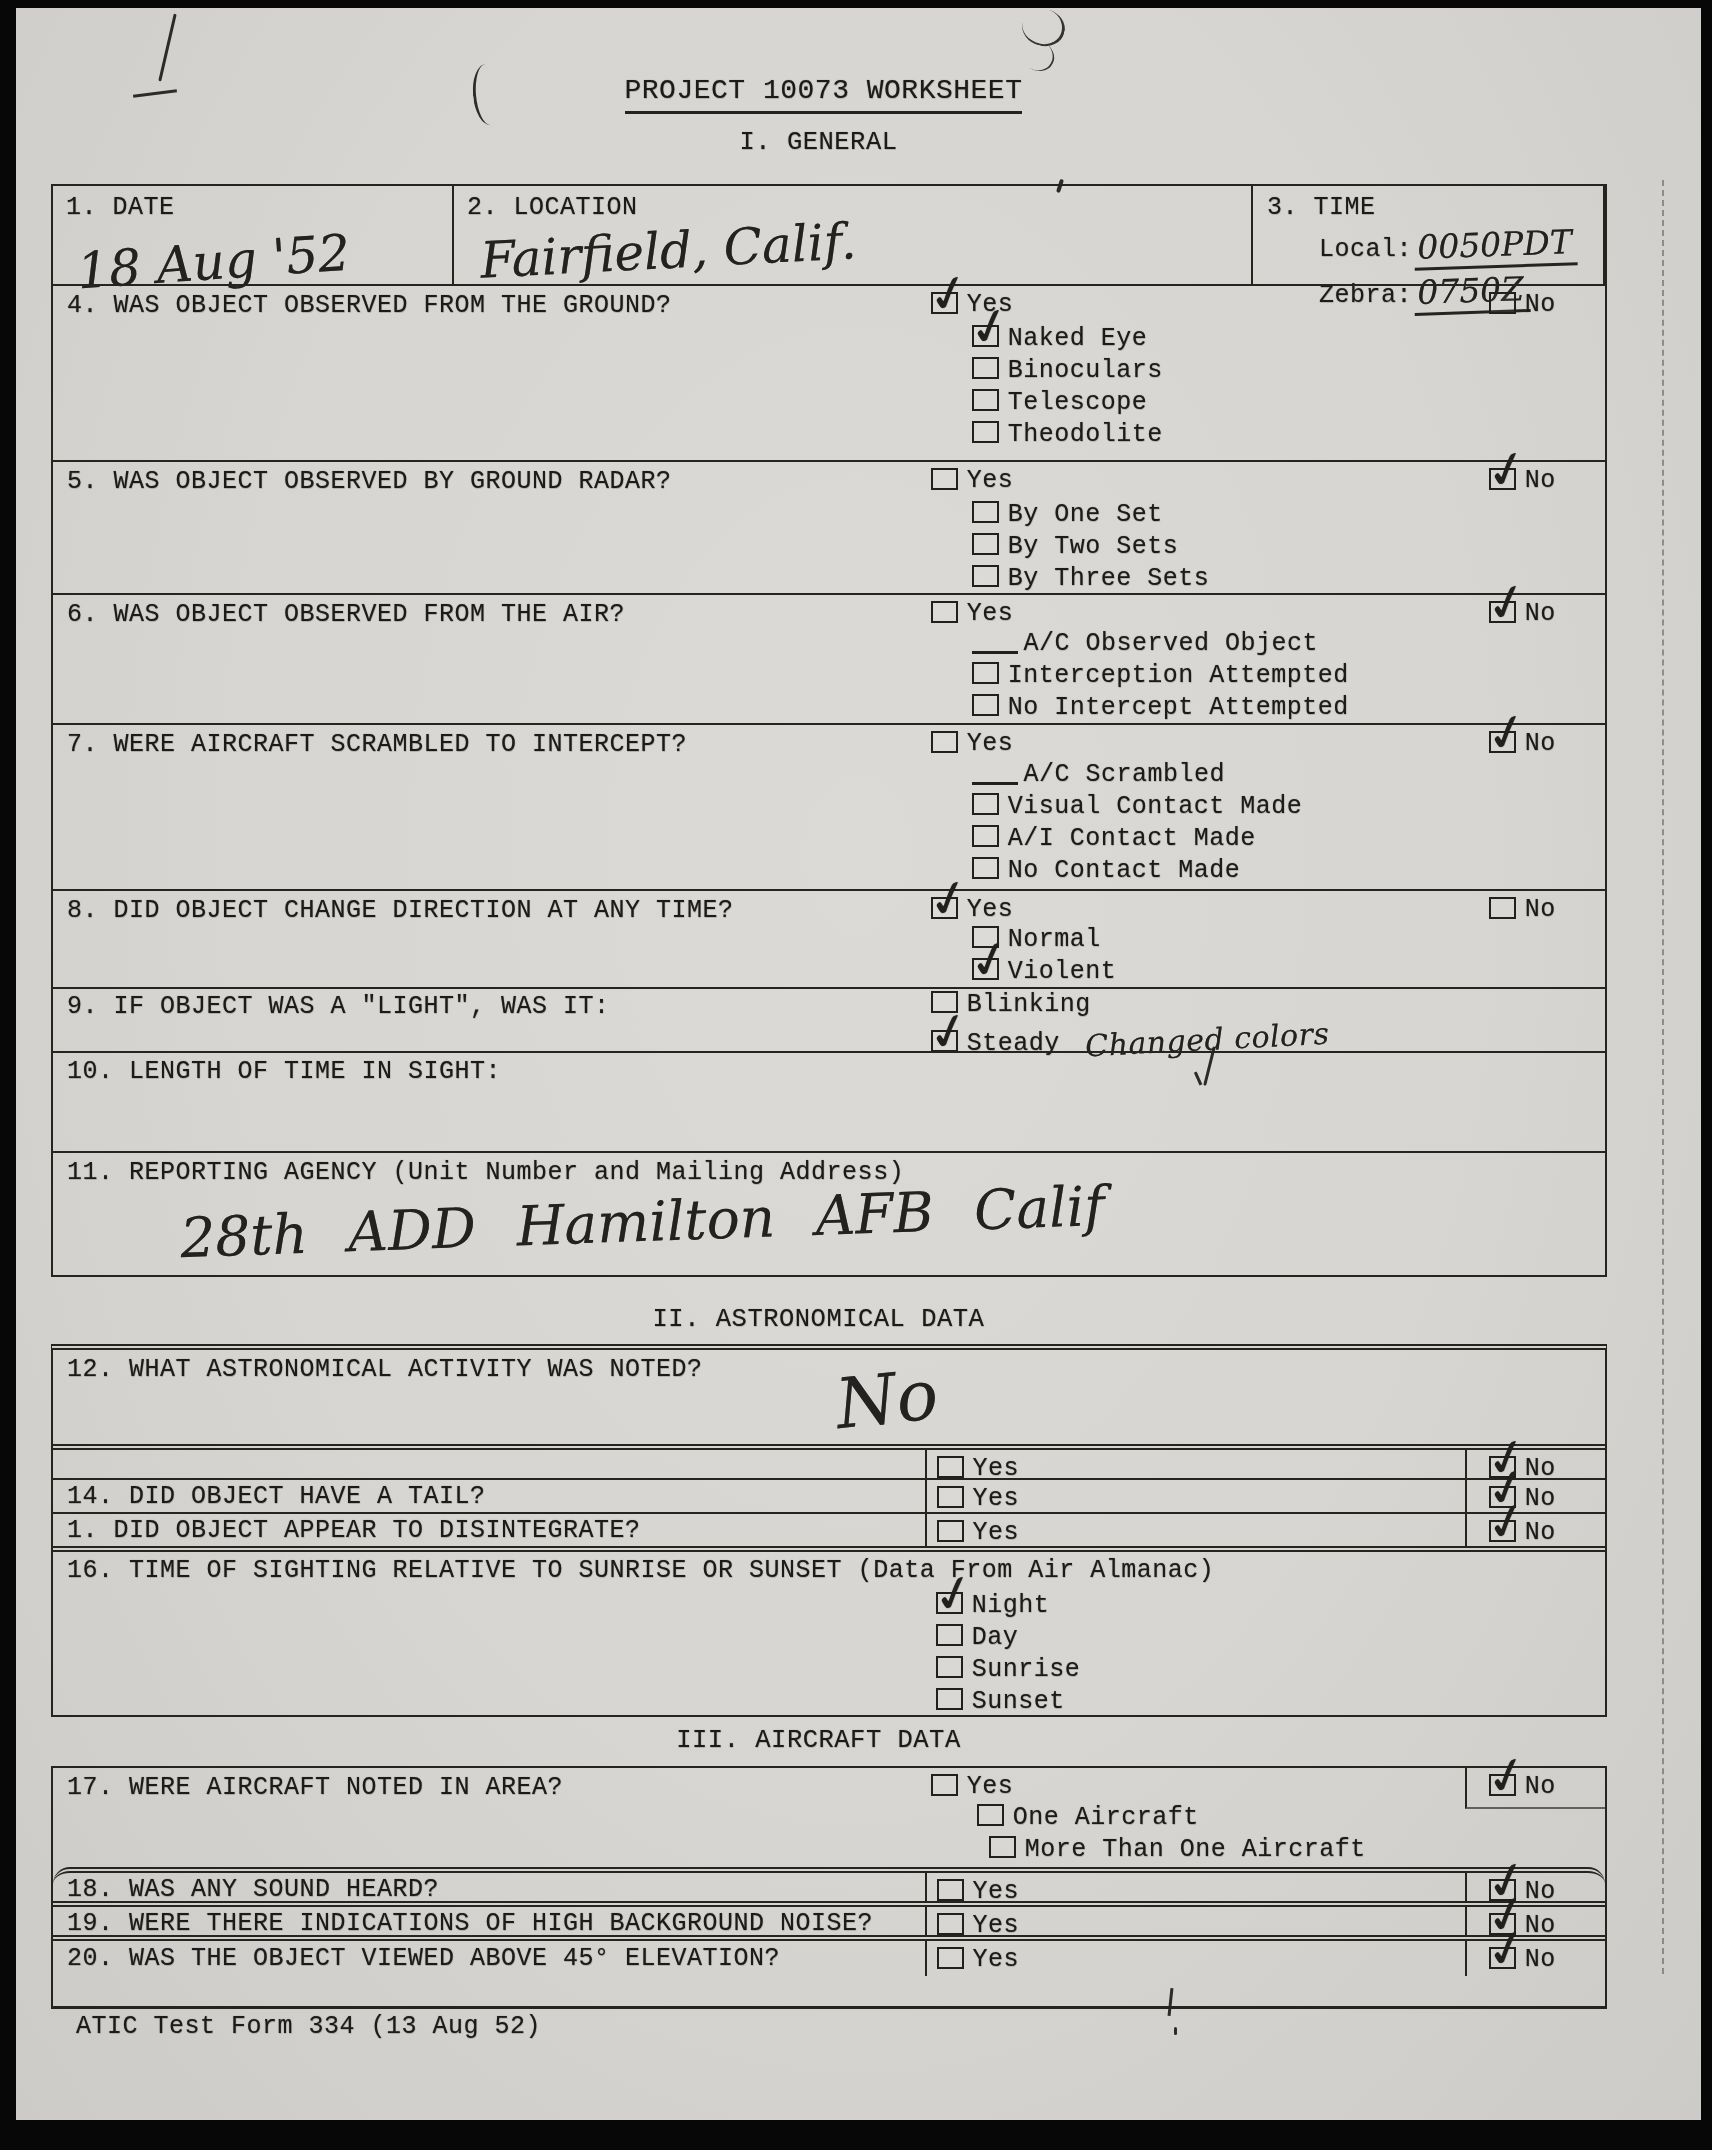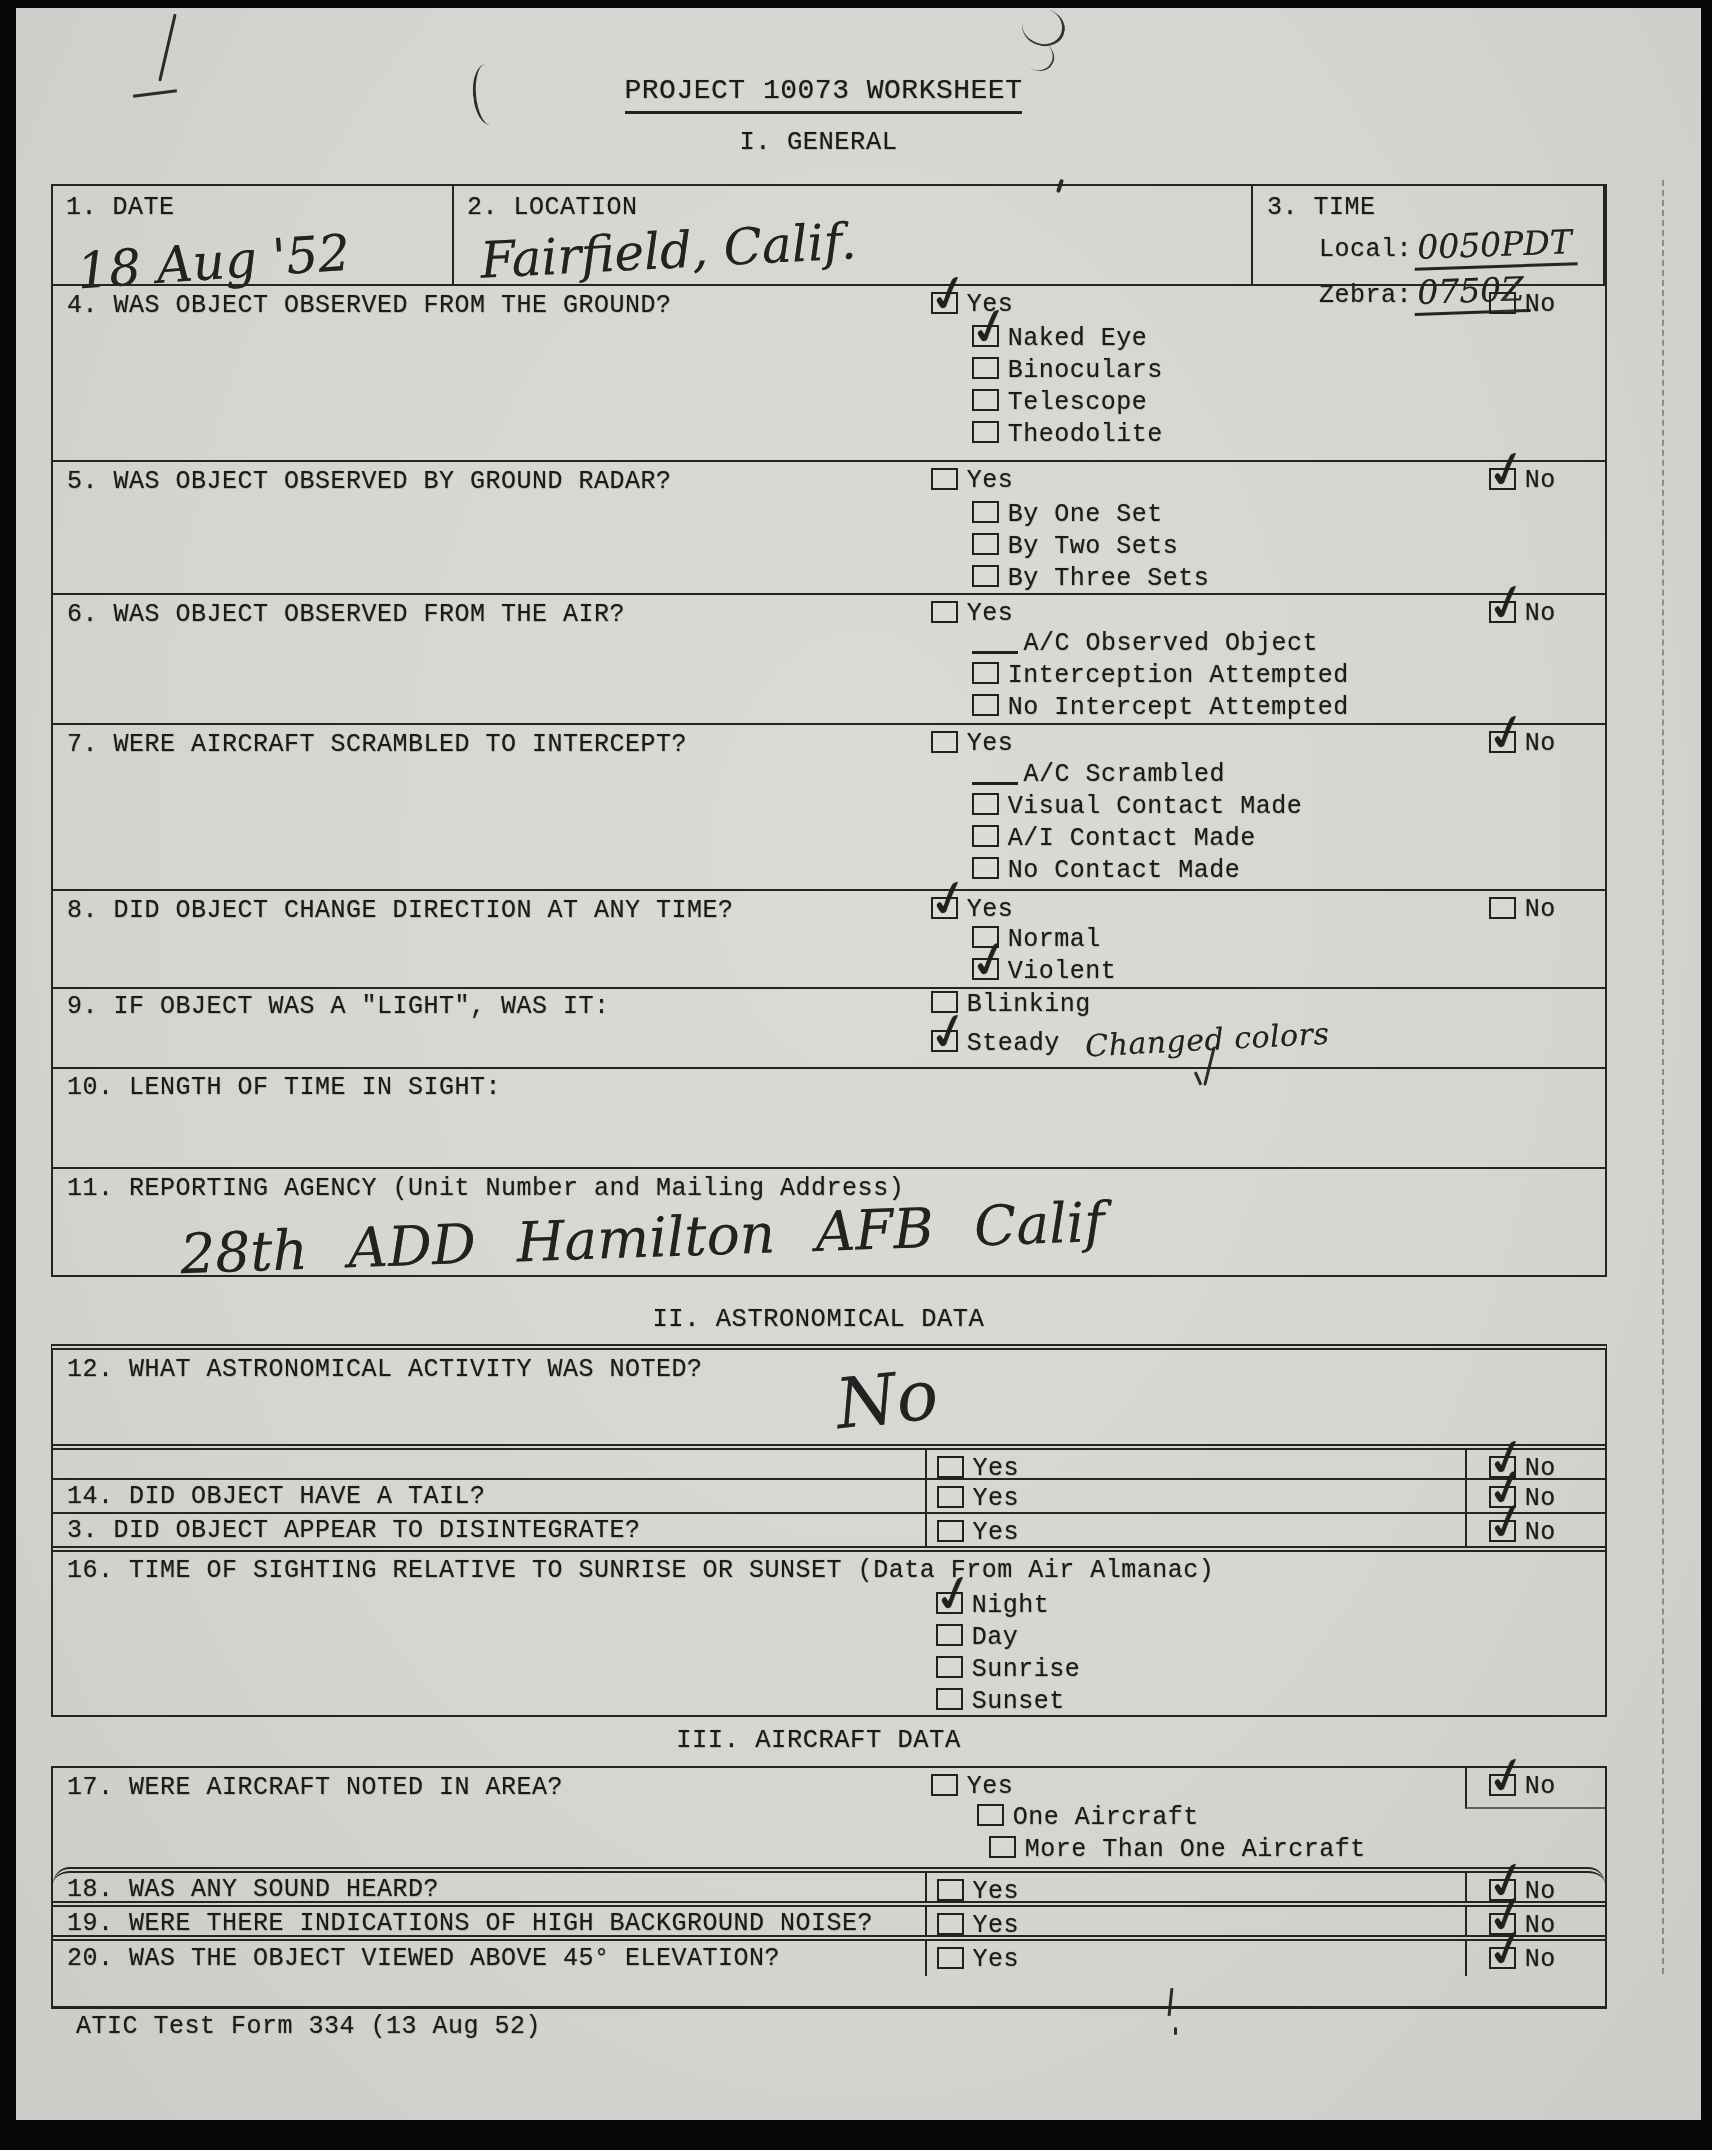--- a/index.html
+++ b/index.html
@@ -175,21 +175,21 @@
           </div>
           <div class="yn no t">
             <span class="cb"></span><span>No</span>
           </div>
           <div class="subs t" style="top:34px;">
             <div class="opt"><span class="cb"></span><span>Normal</span></div>
             <div class="opt"><span class="cb checked"></span><span>Violent</span></div>
           </div>
         </div>
 
-        <div class="row" style="height:80px;">
+        <div class="row" style="height:64px;">
           <div class="qtext t" style="top:3.3px;">9. IF OBJECT WAS A "LIGHT", WAS IT:</div>
           <div class="subs t" style="left:878px;top:1.1px;">
             <div class="opt"><span class="cb"></span><span>Blinking</span></div>
             <div class="opt"><span class="cb checked"></span><span>Steady</span><span class="hw hw-note">Changed colors</span></div>
           </div>
         </div>
 
         <div class="row" style="height:100px;">
           <div class="qtext t" style="top:4.3px;">10. LENGTH OF TIME IN SIGHT:</div>
         </div>
@@ -214,21 +214,21 @@
           <div class="no-box t"><span class="cb checked"></span><span>No</span></div>
         </div>
 
         <div class="row" style="height:34px;">
           <div class="qtext t" style="top:2.2px;">14. DID OBJECT HAVE A TAIL?</div>
           <div class="yes-box t"><span class="cb"></span><span>Yes</span></div>
           <div class="no-box t"><span class="cb checked"></span><span>No</span></div>
         </div>
 
         <div class="row" style="height:34px;">
-          <div class="qtext t" style="top:2.2px;">3. DID OBJECT APPEAR TO DISINTEGRATE?</div>
+          <div class="qtext t" style="top:2.2px;">1. DID OBJECT APPEAR TO DISINTEGRATE?</div>
           <div class="yes-box t"><span class="cb"></span><span>Yes</span></div>
           <div class="no-box t"><span class="cb checked"></span><span>No</span></div>
         </div>
 
         <div class="row dblb" style="height:175px;">
           <div class="qtext t" style="top:4.3px;">16. TIME OF SIGHTING RELATIVE TO SUNRISE OR SUNSET (Data From Air Almanac)</div>
           <div class="subs t" style="left:883px;top:39px;">
             <div class="opt"><span class="cb checked"></span><span>Night</span></div>
             <div class="opt"><span class="cb"></span><span>Day</span></div>
             <div class="opt"><span class="cb"></span><span>Sunrise</span></div>

